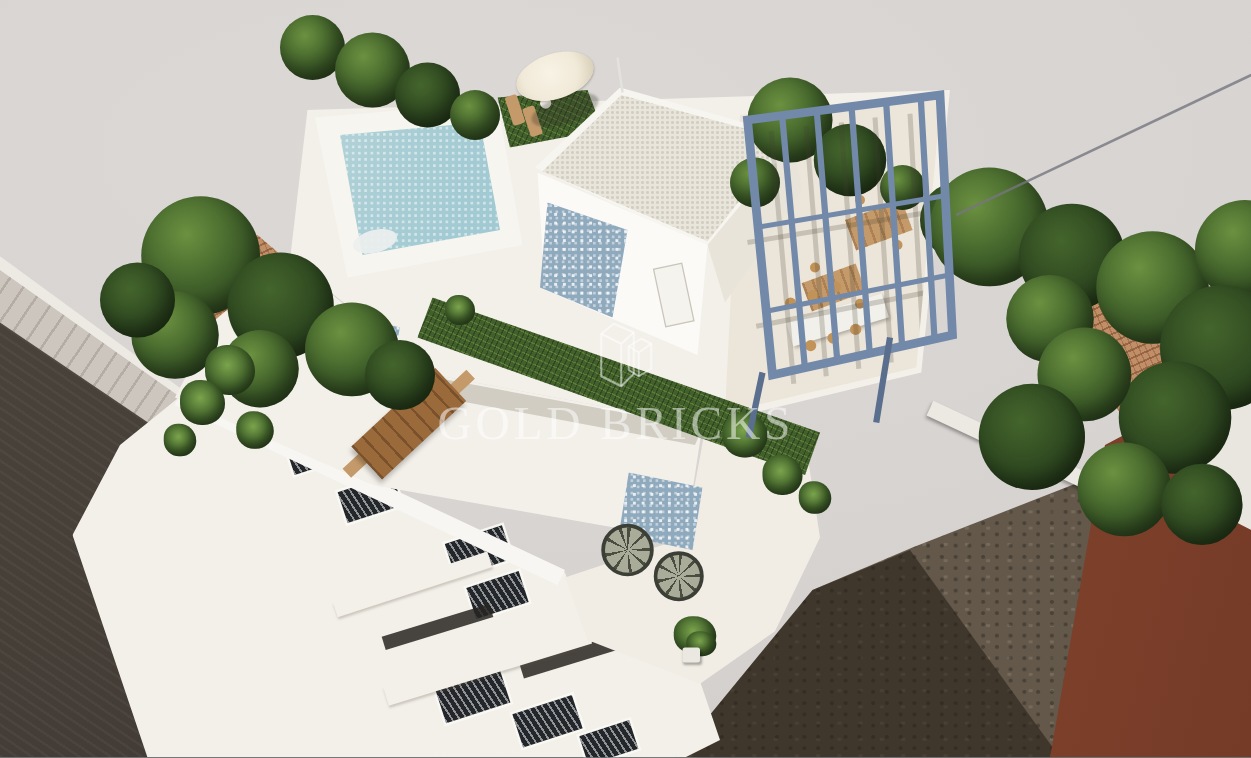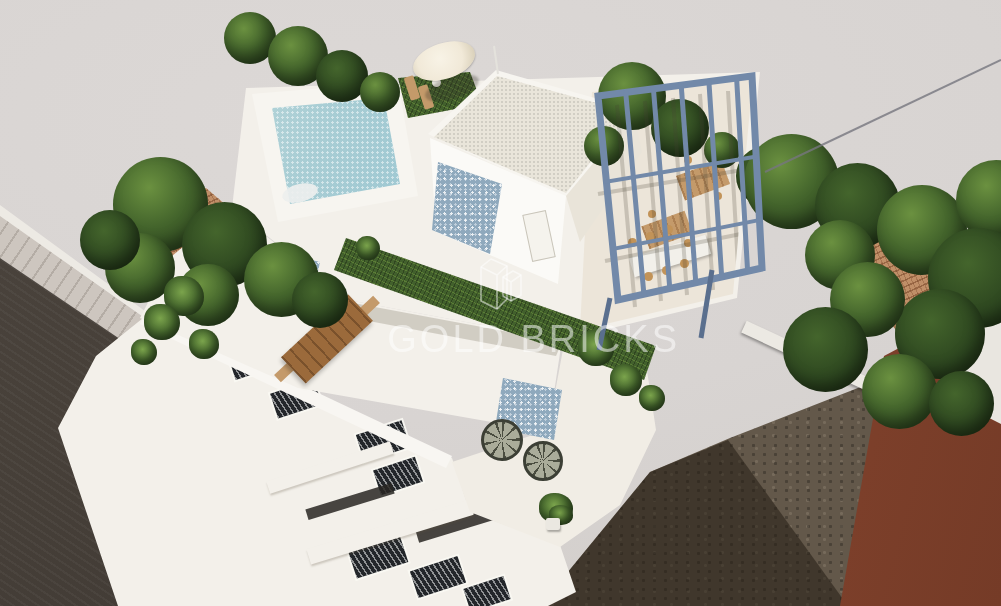--- a/index.html
+++ b/index.html
@@ -63,22 +63,22 @@
   .ring{border-radius:50%;border:3px solid #3c3f35;
       background:repeating-conic-gradient(#4a4d40 0deg 9deg, #aaac9a 9deg 42deg);}
   .circletab{border-radius:50%;background:radial-gradient(circle at 40% 35%, #3a3a32, #1f1f1a 75%);}
   .dot{border-radius:50%;}
   .umb{border-radius:50%;
       background:radial-gradient(circle at 45% 40%, #f8f3e6 0%, var(--umbrella) 55%, #cfc5ac 100%);
       box-shadow:0 1px 2px rgba(0,0,0,.25);}
   .soft{border-radius:50%;background:rgba(50,45,35,.30);filter:blur(1px);}
   .pot{background:#ebe8e1;border-radius:2px;box-shadow:1px 2px 2px rgba(0,0,0,.3);}
   
-  .wm-text{position:absolute;left:350px;top:320px;width:330px;text-align:right;
-      font-family:Liberation Sans, sans-serif;font-size:38px;line-height:1;letter-spacing:3px;
+  .wm-text{position:absolute;left:350px;top:320px;width:330px;text-align:left;
+      font-family:Liberation Serif, serif;font-size:38px;line-height:1;letter-spacing:3px;
       color:var(--watermark);white-space:nowrap;}
   .wm-logo{position:absolute;left:477px;top:249px;}
   svg.overlay{position:absolute;inset:0;width:1001px;height:606px;pointer-events:none;}
 </style>
 </head>
 <body>
 
 <div class="canvas">
 
   <div class="bg"></div>

